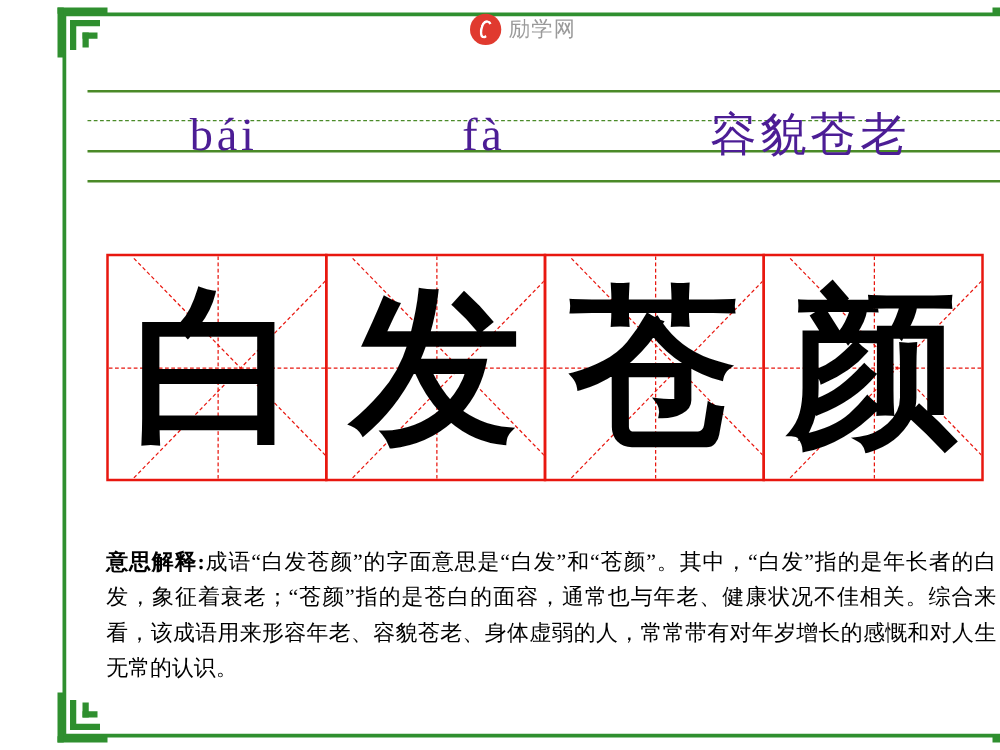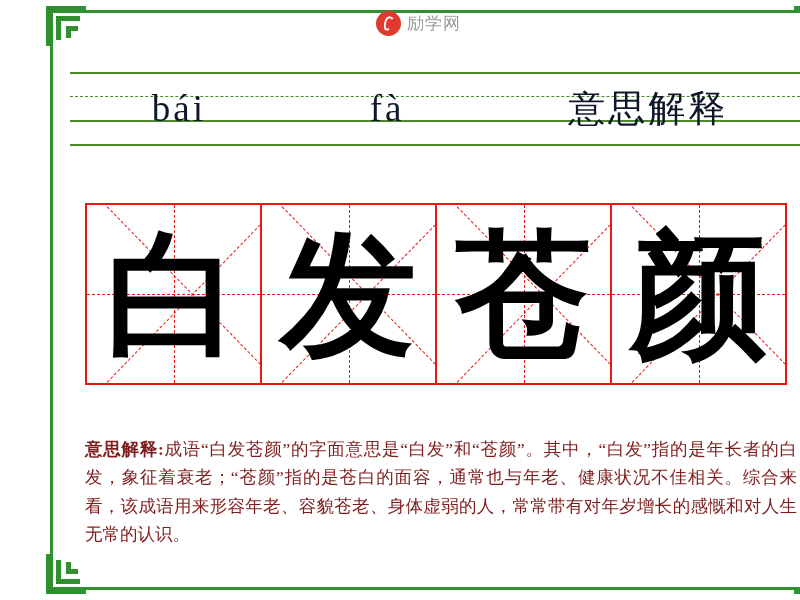--- a/index.html
+++ b/index.html
@@ -127,21 +127,21 @@
     top: 0;
     width: 740px;
     height: 73px;
     display: flex;
     align-items: center;
     justify-content: space-around;
   }
   .pinyin {
     font-family: "Liberation Serif", serif;
     font-size: 37px;
-    color: #0f172a;
+    color: #4c1d95;
     letter-spacing: 3px;
     line-height: 1;
   }
 
   
   #char-grid {
     position: absolute;
     left: 45px;
     top: 203px;
     display: flex;
@@ -193,21 +193,21 @@
 
   
   #explanation {
     position: absolute;
     left: 45px;
     top: 435px;
     width: 712px;
     font-family: "Liberation Serif", serif;
     font-size: 17.5px;
     line-height: 1.62;
-    color: #7f1d1d;
+    color: #000000;
     text-align: justify;
   }
   #explanation .label {
     font-weight: bold;
   }
 </style>
 </head>
 <body>
 
 <div id="page">
@@ -256,21 +256,21 @@
   </div>
 
   <div id="pinyin-area">
     <div class="staff-line solid sl1"></div>
     <div class="staff-line dashed sl2"></div>
     <div class="staff-line solid sl3"></div>
     <div class="staff-line solid sl4"></div>
     <div id="pinyin-row">
       <span class="pinyin">bái</span>
       <span class="pinyin">fà</span>
-      <span class="pinyin">意思解释</span>
+      <span class="pinyin">容貌苍老</span>
     </div>
   </div>
 
   <div id="char-grid">
 
     <div class="char-cell">
       <div class="guide h"></div>
       <div class="guide v"></div>
       <div class="guide d1"></div>
       <div class="guide d2"></div>

